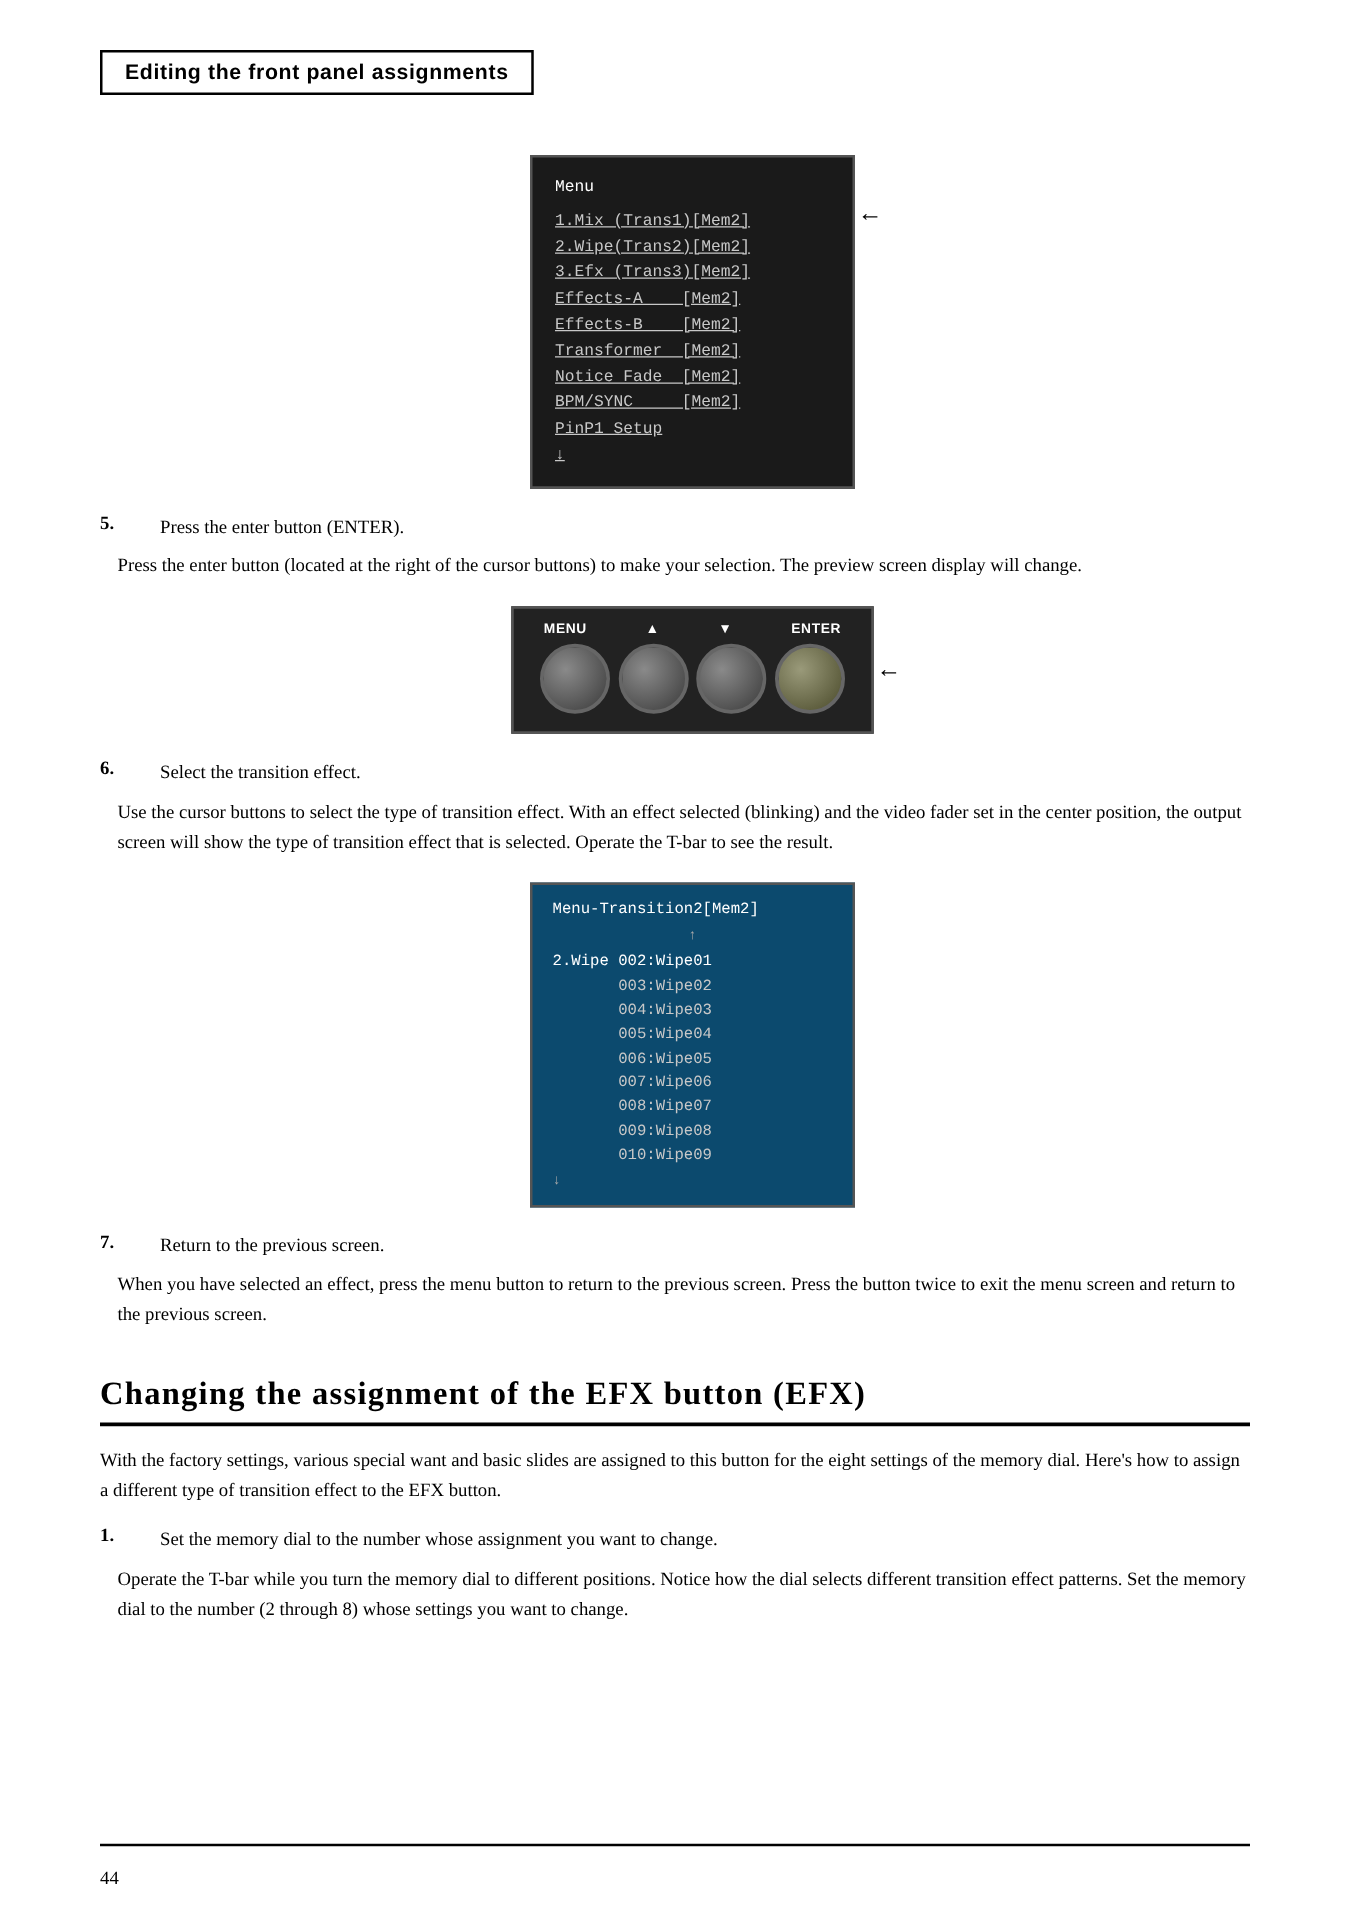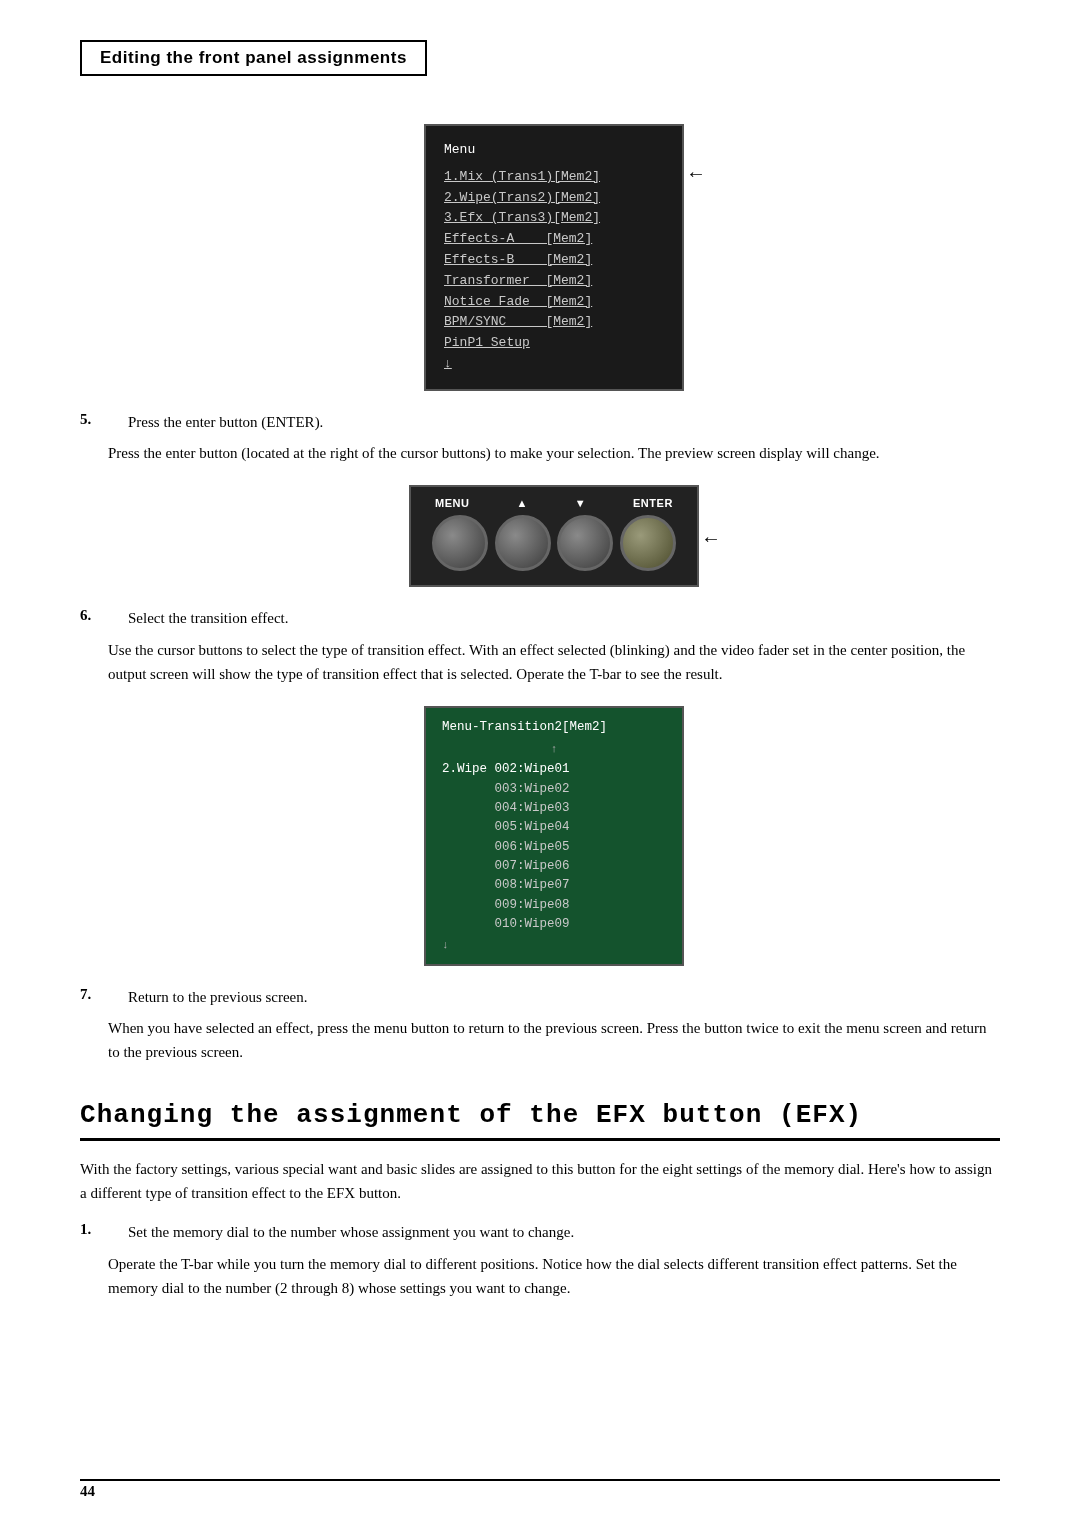--- a/index.html
+++ b/index.html
@@ -25,21 +25,21 @@
 
     .section-heading-box span {
       font-family: Liberation Sans, sans-serif;
       font-size: 17px;
       font-weight: bold;
       letter-spacing: 0.03em;
     }
 
     
     .chapter-heading {
-      font-family: Liberation Mono, monospace;
+      font-family: Liberation Serif, serif;
       font-size: 26px;
       font-weight: bold;
       letter-spacing: 0.04em;
       border-bottom: 3px solid #000;
       padding-bottom: 8px;
       margin-top: 36px;
       margin-bottom: 16px;
     }
 
     
@@ -145,21 +145,21 @@
       align-items: center;
       justify-content: center;
     }
 
     .circle-btn.last {
       background: radial-gradient(circle at 35% 35%, #9a9a7a, #4a4a2a);
     }
 
     
     .trans-screen {
-      background: #14532d;
+      background: #0c4a6e;
       color: #c8c8c8;
       font-family: "Courier New", Courier, monospace;
       font-size: 12.5px;
       padding: 10px 16px;
       width: 260px;
       border: 2px solid #555;
       line-height: 1.55;
     }
 
     .trans-screen .trans-title {
@@ -171,33 +171,34 @@
       white-space: pre;
     }
 
     .trans-screen .trans-item.highlighted {
       color: #ffffff;
     }
 
     
     .footer {
       position: absolute;
-      bottom: 28px;
+      bottom: 16px;
       left: 80px;
       font-size: 15px;
-      font-weight: bold;
+      font-weight: normal;
       border-top: 2px solid #000;
-      padding-top: 2px;
+      padding-top: 18px;
       width: 920px;
     }
 
     .paragraph {
       font-size: 15px;
       line-height: 1.6;
       margin-bottom: 0;
+      margin-left: 14px;
     }
   </style>
 </head>
 <body>
 
 
 
 
 <div class="section-heading-box">
   <span>Editing the front panel assignments</span>

